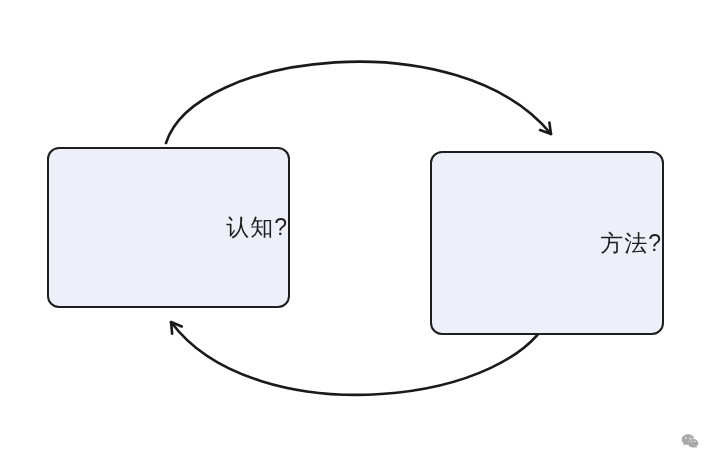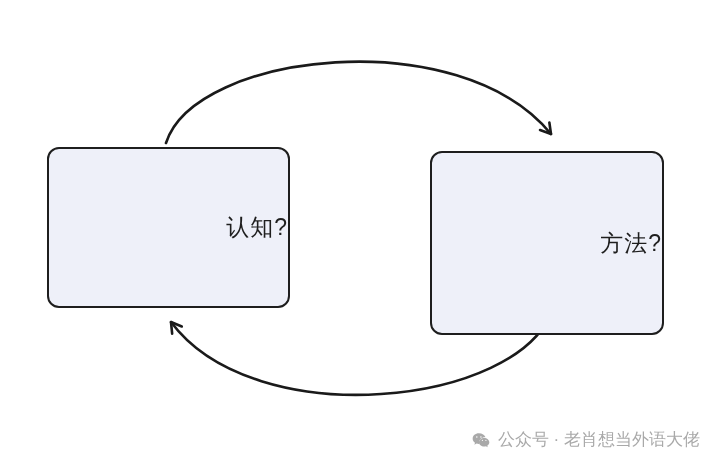--- a/index.html
+++ b/index.html
@@ -86,16 +86,15 @@
     <span>方法?</span>
   </div>
 
   <div class="watermark">
     <span>
       <svg viewBox="0 0 24 24" width="20" height="20" xmlns="http://www.w3.org/2000/svg">
         <path fill="#a9a9a9" d="M9.4 4C5.3 4 2 6.9 2 10.4c0 2 1.1 3.8 2.8 5l-.7 2.3 2.6-1.4c.9.3 1.8.4 2.7.4h.7c-.2-.6-.3-1.2-.3-1.8 0-3.4 3.2-6.1 7-6.1h.6C16.7 6 13.4 4 9.4 4zM7 7.6c.5 0 .9.4.9.9s-.4.9-.9.9-.9-.4-.9-.9.4-.9.9-.9zm4.9 0c.5 0 .9.4.9.9s-.4.9-.9.9-.9-.4-.9-.9.4-.9.9-.9z"></path>
         <path fill="#a9a9a9" d="M22 14.7c0-2.9-2.8-5.2-6.2-5.2s-6.2 2.3-6.2 5.2 2.8 5.2 6.2 5.2c.7 0 1.5-.1 2.1-.3l2.2 1.2-.6-2c1.5-1 2.5-2.4 2.5-4.1zm-8.3-1.5c-.4 0-.8-.3-.8-.8 0-.4.3-.8.8-.8.4 0 .8.3.8.8s-.4.8-.8.8zm4.2 0c-.4 0-.8-.3-.8-.8 0-.4.3-.8.8-.8.4 0 .8.3.8.8s-.3.8-.8.8z"></path>
       </svg>
     </span>
-    <span>公众号 · 老肖想当外语大佬</span>
   </div>
 
 </div>
 
 </body></html>

